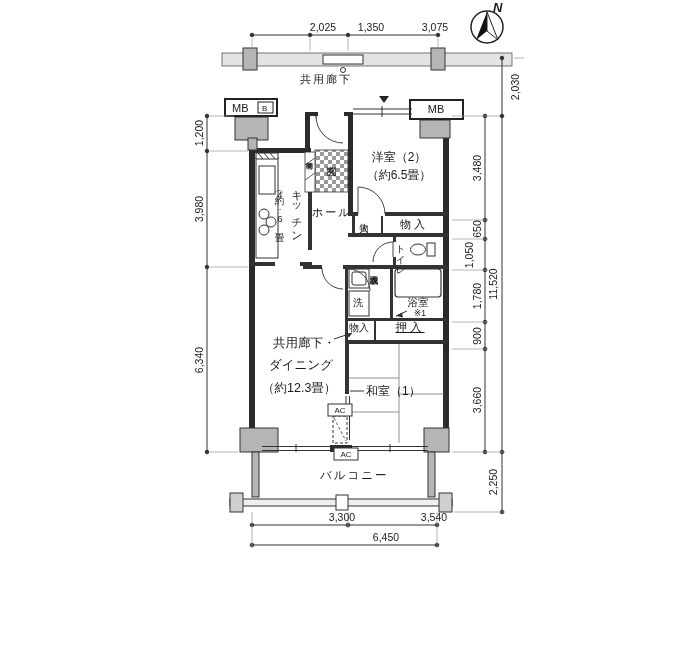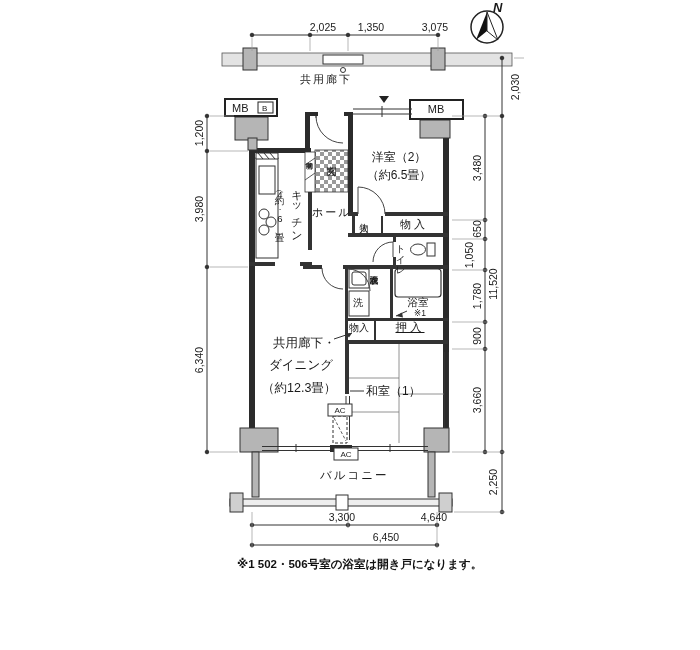--- a/index.html
+++ b/index.html
@@ -276,20 +276,19 @@
   <span class="vdim" style="left:477px;top:229px;">650</span>
   <span class="vdim" style="left:469px;top:255px;">1,050</span>
   <span class="vdim" style="left:477px;top:296px;">1,780</span>
   <span class="vdim" style="left:477px;top:336px;">900</span>
   <span class="vdim" style="left:477px;top:400px;">3,660</span>
   <span class="vdim" style="left:515px;top:87px;">2,030</span>
   <span class="vdim" style="left:493px;top:284px;">11,520</span>
   <span class="vdim" style="left:493px;top:482px;">2,250</span>
 
   <span class="lbl cx dim" style="left:300px;top:512px;">3,300</span>
-  <span class="lbl cx dim" style="left:392px;top:512px;">4,640</span>
+  <span class="lbl cx dim" style="left:392px;top:512px;">3,540</span>
   <span class="lbl cx dim" style="left:344px;top:532px;">6,450</span>
 
   <div class="notes">
-    <div>※1 502・506号室の浴室は開き戸になります。</div>
   </div>
 
 </div>
 
 </body></html>

